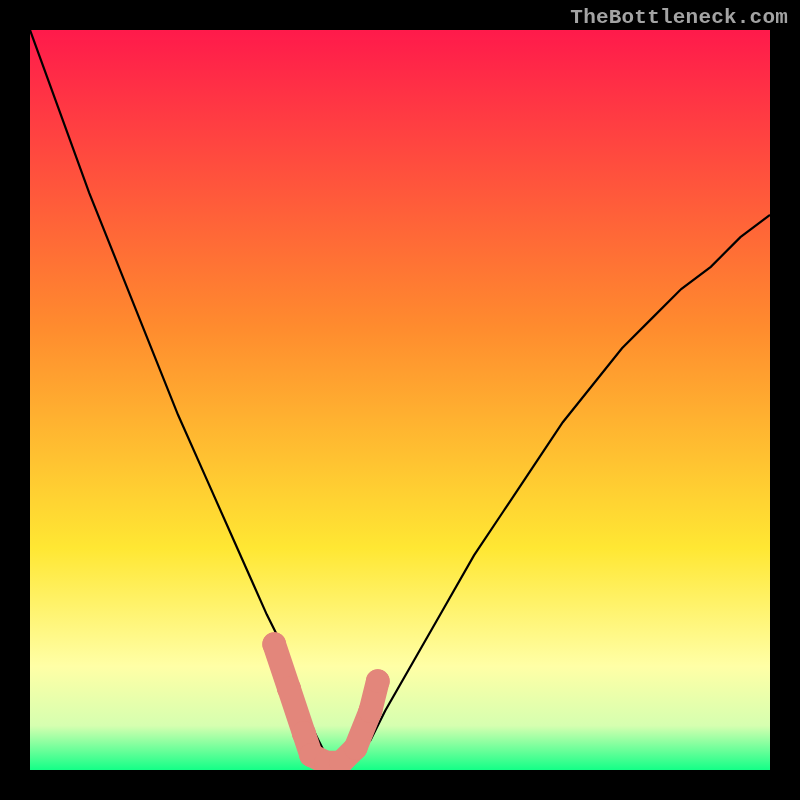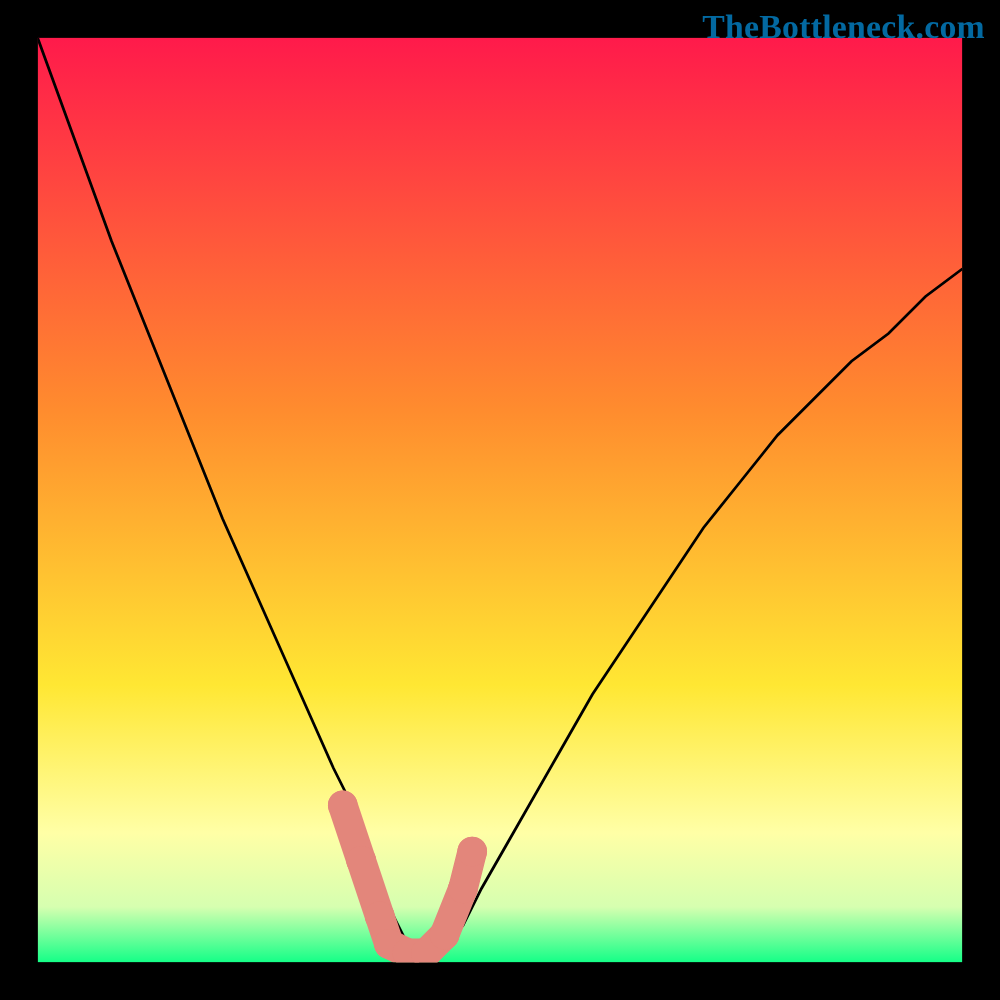--- a/index.html
+++ b/index.html
@@ -28,25 +28,25 @@
   }
   .plot svg {
     display: block;
     width: 100%;
     height: 100%;
   }
   .attr {
     position: absolute;
     top: 6px;
     right: 12px;
-    font-family: Liberation Serif, serif;
+    font-family: Liberation Mono, monospace;
     font-weight: 600;
-    font-size: 27px;
+    font-size: 21px;
     letter-spacing: 0.2px;
-    color: #0369a1;
+    color: #a3a3a3;
   }
 </style>
 </head>
 <body>
 
 <div class="frame">
 
   <div class="plot">
     <svg viewBox="0 0 100 100" preserveAspectRatio="none">
       <defs>

